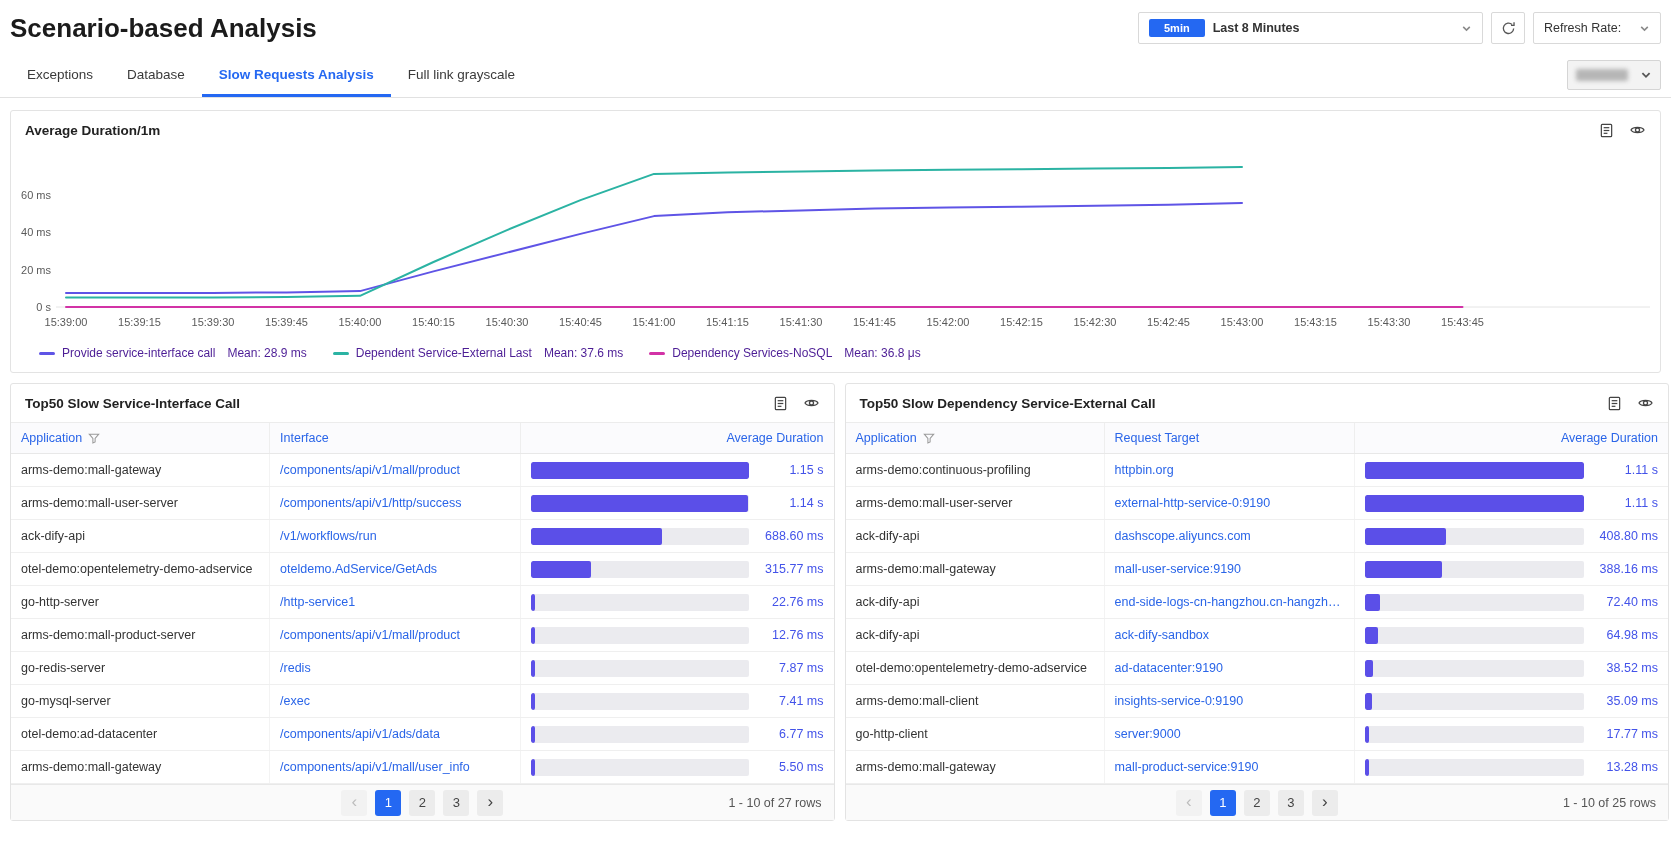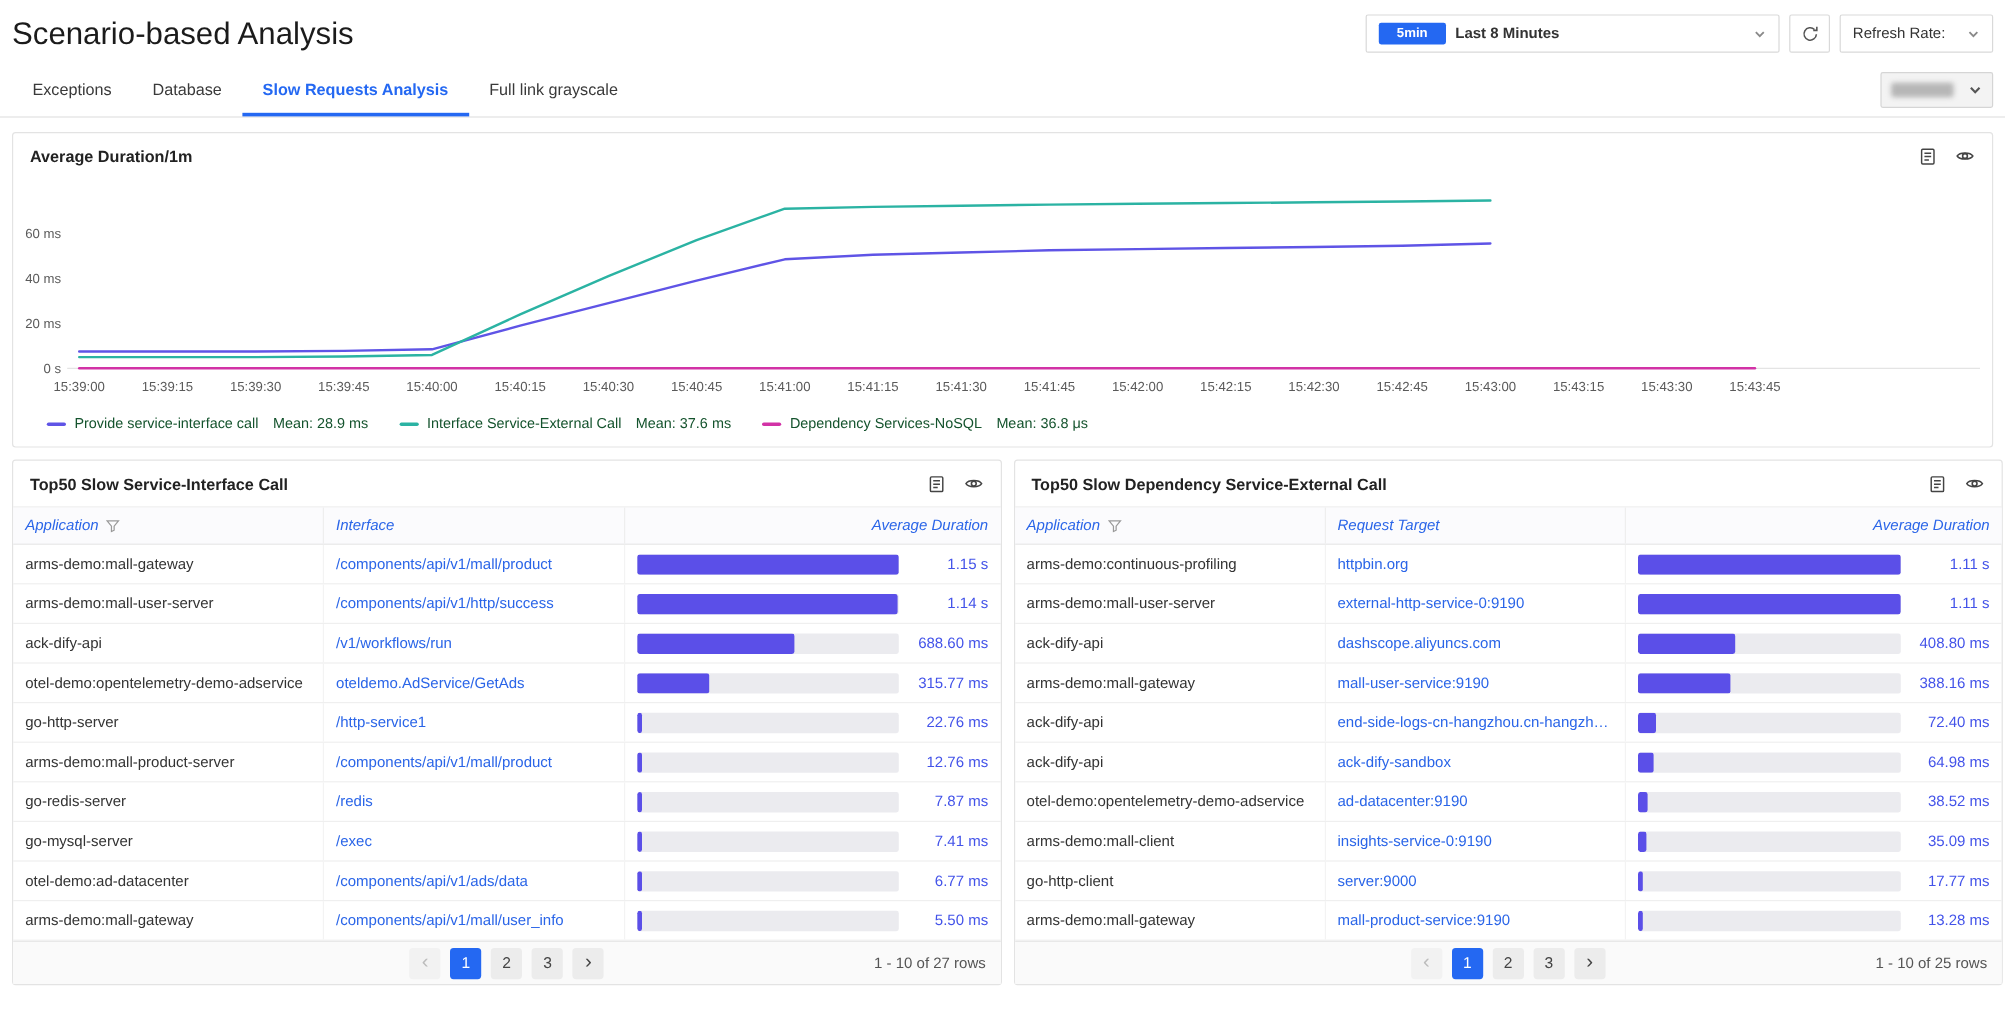--- a/index.html
+++ b/index.html
@@ -4,21 +4,21 @@
 <title>Scenario-based Analysis</title>
 <style>
   * { box-sizing: border-box; }
   html,body { margin:0; padding:0; }
   body {
     width:1671px; height:853px; overflow:hidden; background:#fff;
     font-family:"Liberation Sans", sans-serif; color:#333; font-size:13px;
   }
   
   .topbar { display:flex; justify-content:space-between; align-items:center; padding:12px 10px 8px 10px; }
-  .page-title { margin:0; font-size:26px; font-weight:400; color:#1b1b1b; }
+  .page-title { margin:0; font-size:26px; font-weight:700; color:#1b1b1b; }
   .controls { display:flex; align-items:center; gap:8px; }
   .time-picker { display:flex; align-items:center; gap:8px; width:345px; height:32px;
     border:1px solid #d9d9d9; border-radius:2px; padding:0 10px; background:#fff; cursor:pointer; }
   .badge { background:#2468F2; color:#fff; font-size:11px; font-weight:700; padding:3px 15px; border-radius:2px; }
   .time-label { font-size:12.5px; color:#333; font-weight:600; }
   .time-picker .chev { margin-left:auto; display:flex; }
   .icon-btn { width:34px; height:32px; border:1px solid #d9d9d9; border-radius:2px; background:#fff;
     display:flex; align-items:center; justify-content:center; cursor:pointer; padding:0; }
   .refresh-rate { height:32px; width:128px; border:1px solid #d9d9d9; border-radius:2px; background:#fff;
     display:flex; align-items:center; justify-content:space-between; padding:12px 10px; font-size:12.5px; color:#333; cursor:pointer; }
@@ -35,28 +35,28 @@
   .card { border:1px solid #e3e3e3; border-radius:3px; background:#fff; margin:0 10px; }
   .chart-card { margin-top:12px; }
   .card-head { display:flex; justify-content:space-between; align-items:center; padding:11px 14px; }
   .card-title { font-weight:700; font-size:13.5px; color:#222; }
   .head-icons { display:flex; gap:15px; align-items:center; }
   .hicon { display:flex; cursor:pointer; }
   
   #chart-svg { display:block; width:1649px; height:195px; }
   .axis { font-size:11px; fill:#5a5a5a; font-family:"Liberation Sans", sans-serif; }
   .legend { display:flex; gap:26px; padding:2px 0 12px 28px; align-items:center; }
-  .leg-item { display:flex; align-items:center; gap:7px; font-size:12px; color:#14532d; cursor:pointer; }
+  .leg-item { display:flex; align-items:center; gap:7px; font-size:12px; color:#4c1d95; cursor:pointer; }
   .leg-swatch { width:16px; height:3px; border-radius:2px; display:inline-block; }
   .leg-mean { margin-left:5px; }
   
   .tables { display:flex; gap:10px; margin:10px 2px 0 10px; }
   .tcard { flex:1; border:1px solid #e3e3e3; border-radius:3px; display:flex; flex-direction:column; background:#fff; }
   .tcard .card-head { border-bottom:1px solid #ececec; }
-  .thead { display:grid; grid-template-columns:31.5% 30.5% 38%; background:#fbfbfd; border-bottom:1px solid #e8e8e8;font-style:italic; }
+  .thead { display:grid; grid-template-columns:31.5% 30.5% 38%; background:#fbfbfd; border-bottom:1px solid #e8e8e8; }
   .hcell { padding:8px 10px; color:#2A65E8; font-size:12.5px; display:flex; align-items:center; gap:6px; border-right:1px solid #eeeeee; }
   .hcell:last-child { border-right:none; justify-content:flex-end; }
   .ficon { display:flex; cursor:pointer; }
   .tbody { display:block; }
   .trow { display:grid; grid-template-columns:31.5% 30.5% 38%; border-bottom:1px solid #efefef; height:33px; align-items:center; }
   .cell { padding:0 10px; overflow:hidden; white-space:nowrap; text-overflow:ellipsis; font-size:12.5px; height:100%; display:flex; align-items:center; border-right:1px solid #f3f3f3; }
   .cell:last-child { border-right:none; }
   .cell.app { color:#333; }
   .cell.link { color:#2A65E8; cursor:pointer; display:block; line-height:33px; }
   .cell.dur { display:flex; align-items:center; }
@@ -179,21 +179,21 @@
         <polyline points="55.0,157.9 128.5,157.9 202.0,157.9 275.5,157.9 349.0,157.9 422.5,157.9 496.0,157.9 569.5,157.9 643.0,157.9 716.5,157.9 790.0,157.9 863.5,157.9 937.0,157.9 1010.5,157.9 1084.0,157.9 1157.5,157.9 1231.0,157.9 1304.5,157.9 1378.0,157.9 1451.5,157.9" fill="none" stroke="#D232A6" stroke-width="2" stroke-linejoin="round" stroke-linecap="round"></polyline>
       </svg>
     <div class="legend">
         <span class="leg-item">
        <span class="leg-swatch" style="background:#5F54E6"></span>
        <span class="leg-name">Provide service-interface call</span>
        <span class="leg-mean">Mean: 28.9 ms</span>
      </span>
         <span class="leg-item">
        <span class="leg-swatch" style="background:#2BB3A3"></span>
-       <span class="leg-name">Interface Service-External Call</span>
+       <span class="leg-name">Dependent Service-External Last</span>
        <span class="leg-mean">Mean: 37.6 ms</span>
      </span>
         <span class="leg-item">
        <span class="leg-swatch" style="background:#D232A6"></span>
        <span class="leg-name">Dependency Services-NoSQL</span>
        <span class="leg-mean">Mean: 36.8 μs</span>
      </span>
       </div>
   </div>
 

